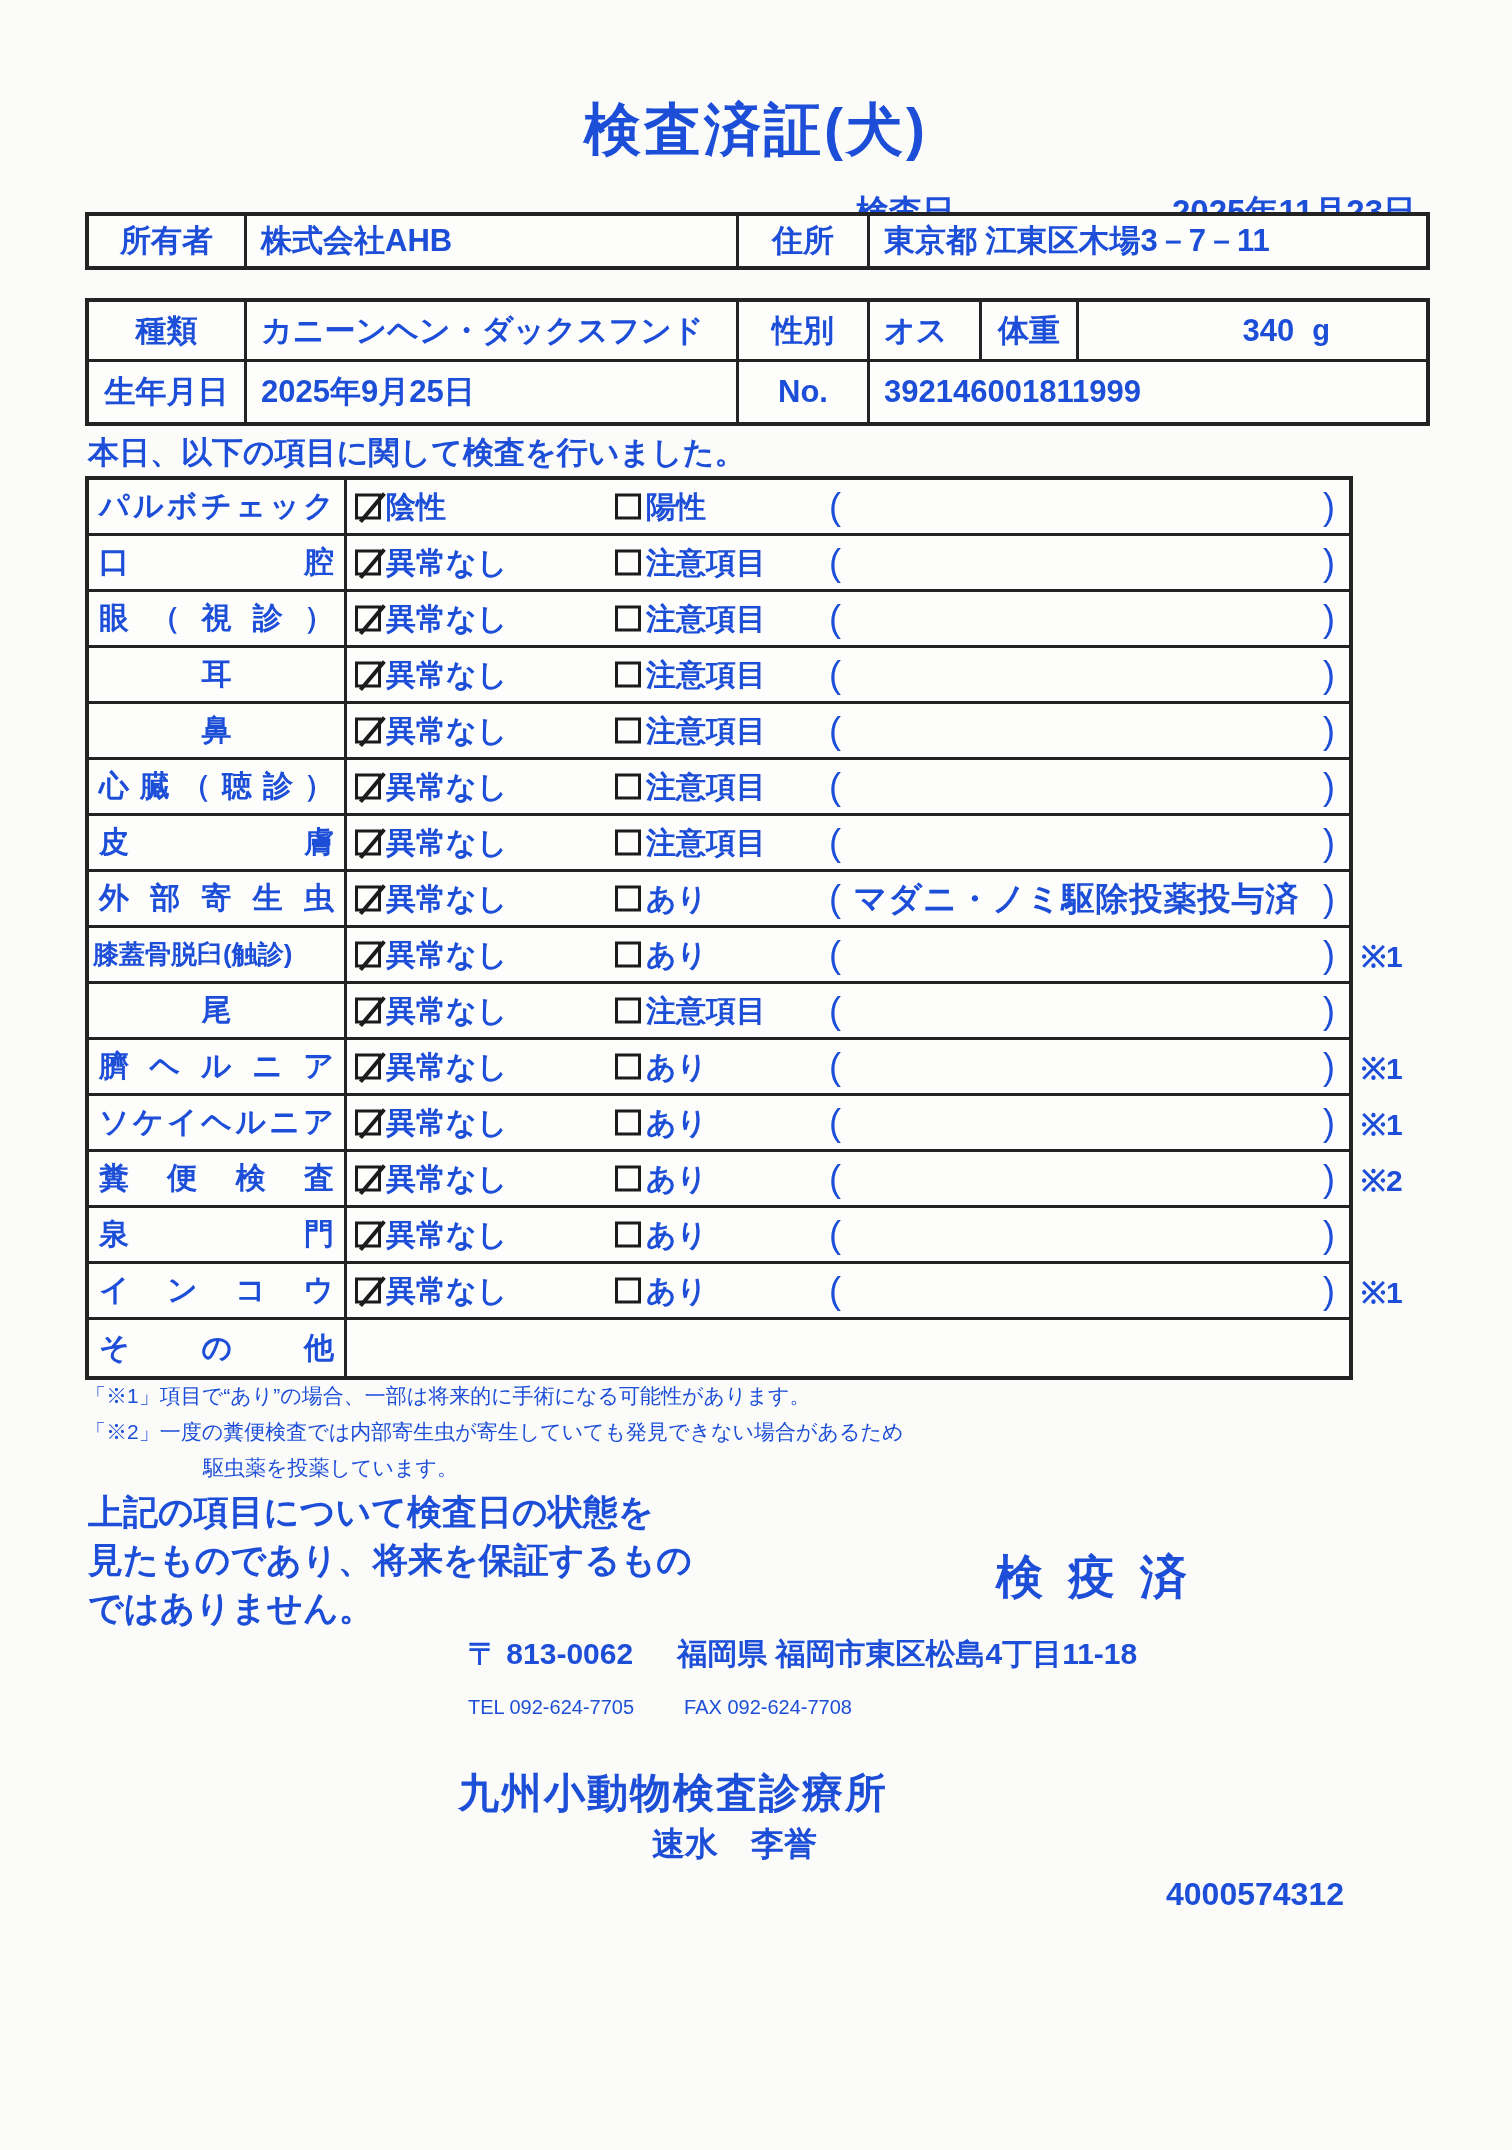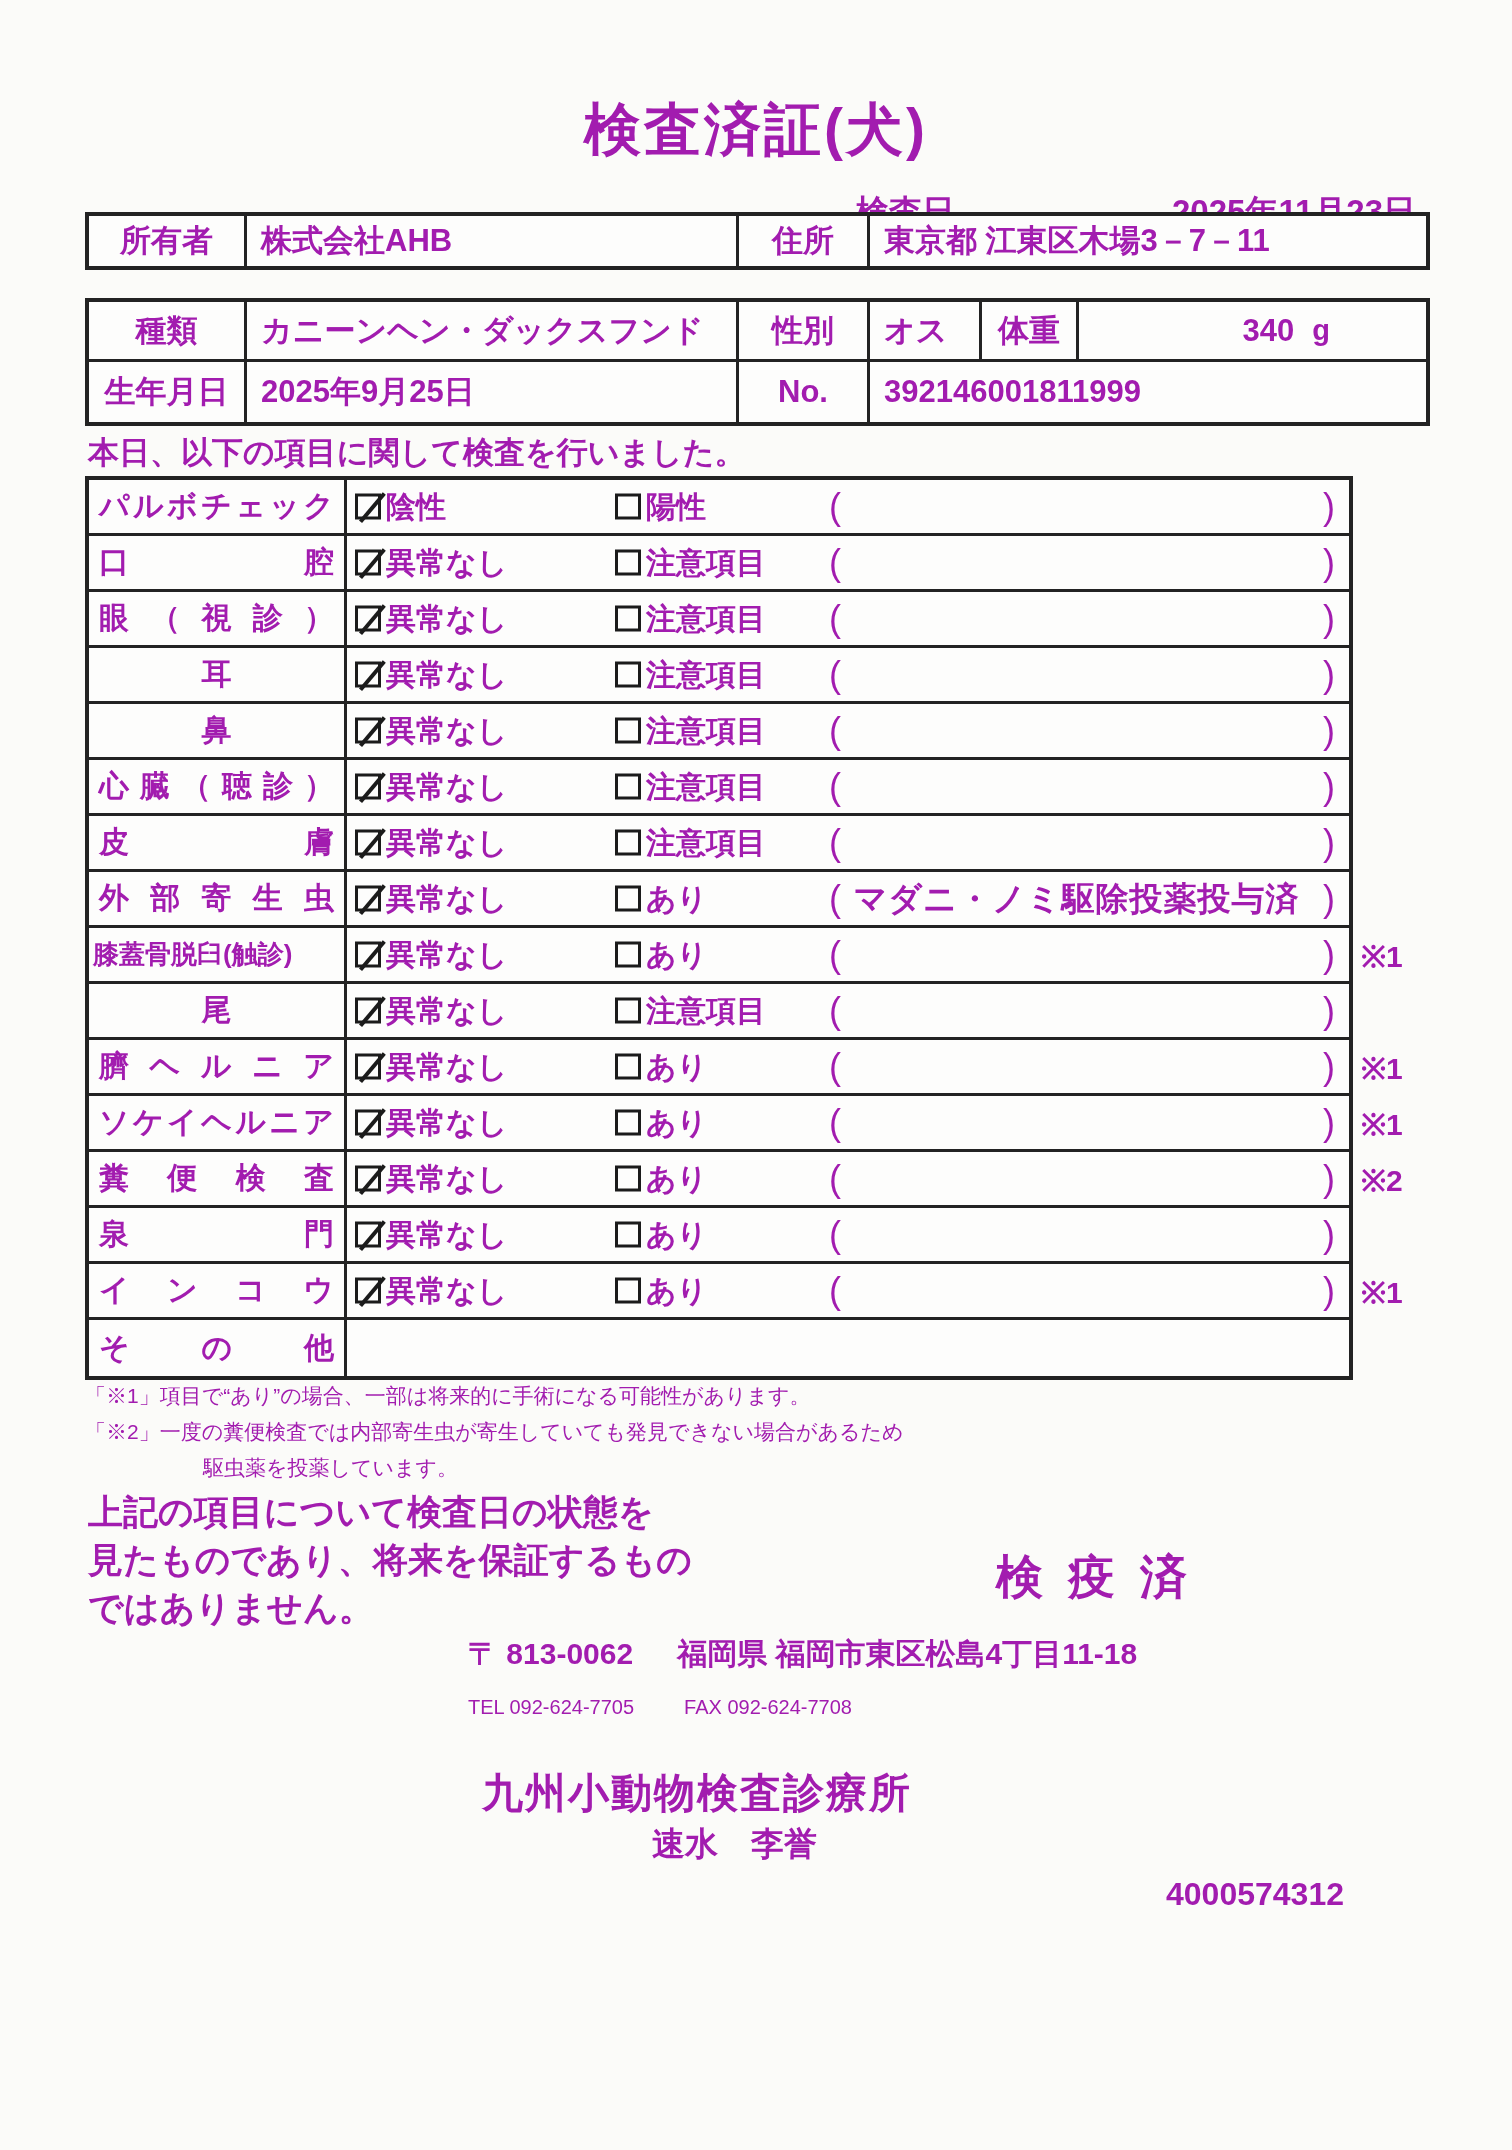--- a/index.html
+++ b/index.html
@@ -2,21 +2,21 @@
 <html><head>
 <meta charset="utf-8">
 <style>
   html,body{margin:0;padding:0;background:#e8e8e6;}
   .page{
     position:relative;
     width:1512px;height:2150px;
     margin:0 auto;
     background:#fbfbf9;
     font-family:"Liberation Sans", sans-serif;
-    color:#a21caf;
+    color:#1d4ed8;
     overflow:hidden;
   }
   
   .title{
     position:absolute;top:92px;left:0;width:100%;
     text-align:center;font-size:57px;font-weight:700;letter-spacing:3px;
   }
   .date-label{position:absolute;left:856px;top:190px;font-size:33px;font-weight:600;}
   .date-value{position:absolute;left:1172px;top:190px;font-size:33px;font-weight:600;}
   
@@ -62,21 +62,21 @@
               text-align:center;font-size:33px;font-weight:700;letter-spacing:1px;white-space:nowrap;}
   .m-note{position:absolute;left:calc(100% + 12px);top:50%;transform:translateY(-50%);
           font-size:30px;font-weight:600;white-space:nowrap;}
   
   .notes{position:absolute;left:85px;top:1378px;font-size:21px;font-weight:500;line-height:36px;}
   .notes .indent{padding-left:118px;}
   .disclaimer{position:absolute;left:88px;top:1488px;font-size:35px;font-weight:700;line-height:48px;}
   .stamp{position:absolute;left:996px;top:1546px;font-size:47px;font-weight:600;letter-spacing:6px;white-space:nowrap;}
   .postal-line{position:absolute;left:468px;top:1634px;display:flex;gap:44px;font-size:30px;font-weight:600;white-space:nowrap;}
   .tel-line{position:absolute;left:468px;top:1696px;display:flex;gap:50px;font-size:20px;font-weight:400;white-space:nowrap;}
-  .clinic-name{position:absolute;left:482px;top:1766px;font-size:41px;font-weight:700;letter-spacing:2px;white-space:nowrap;}
+  .clinic-name{position:absolute;left:458px;top:1766px;font-size:41px;font-weight:700;letter-spacing:2px;white-space:nowrap;}
   .vet-name{position:absolute;left:652px;top:1822px;font-size:33px;font-weight:700;white-space:nowrap;}
   .doc-number{position:absolute;left:1166px;top:1876px;font-size:32px;font-weight:600;}
 </style>
 </head>
 <body>
 
 <div class="page">
 
   <div class="title">検査済証(犬)</div>
 

